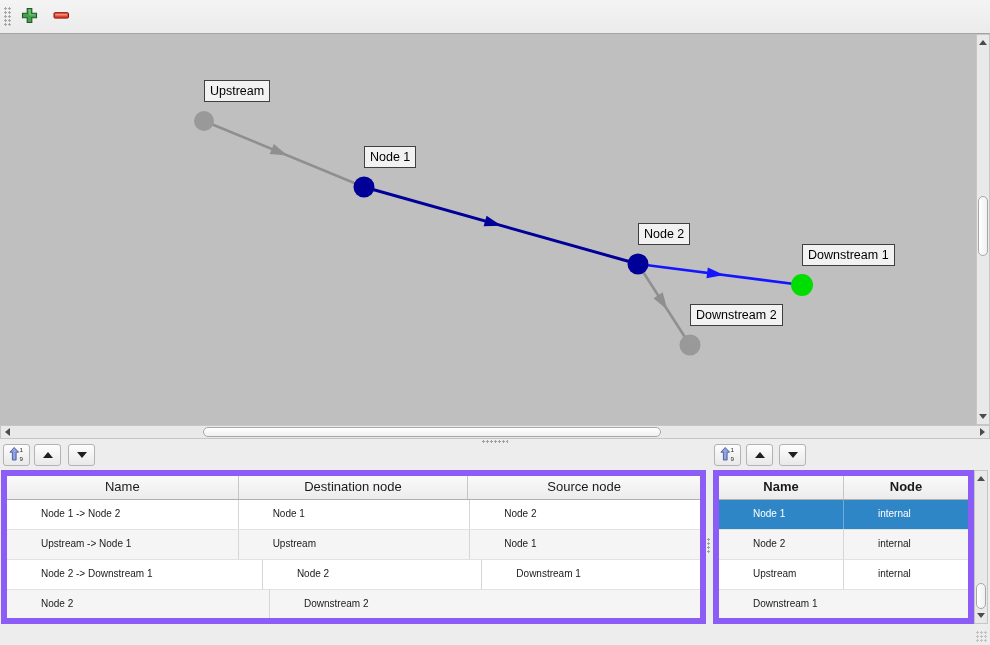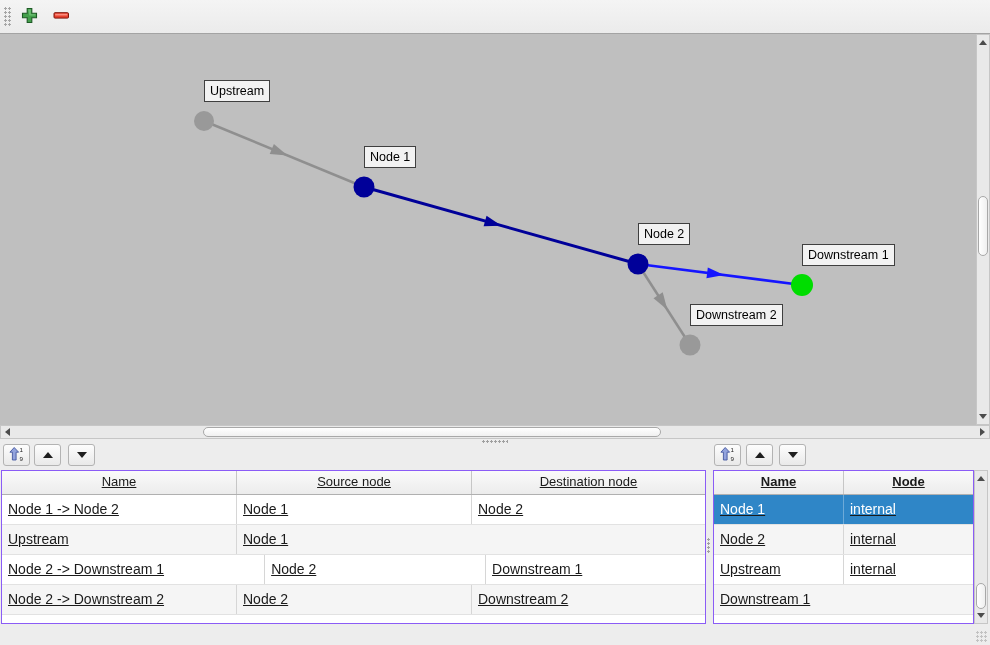--- a/index.html
+++ b/index.html
@@ -71,35 +71,35 @@
   .tbtn{
     position:absolute;top:444px;width:27px;height:22px;box-sizing:border-box;
     background:linear-gradient(#fdfdfd,#e9e9e9);border:1px solid #b3b3b3;border-radius:3px;
     display:flex;align-items:center;justify-content:center;padding:0;cursor:pointer;
   }
   .tri-up{width:0;height:0;border-left:5px solid transparent;border-right:5px solid transparent;border-bottom:6px solid #1e1e1e;}
   .tri-down{width:0;height:0;border-left:5px solid transparent;border-right:5px solid transparent;border-top:6px solid #1e1e1e;}
   
   .dtable{
     position:absolute;top:470px;height:154px;box-sizing:border-box;
-    background:#1d4ed8;border:1px solid #8b5cf6;overflow:hidden;text-decoration:underline;
+    background:#1d4ed8;border:6px solid #8b5cf6;overflow:hidden;
   }
   #edges-table{left:1px;width:705px;}
   #nodes-table{left:713px;width:261px;}
   .thead{display:flex;height:24px;box-sizing:border-box;
     background:linear-gradient(#fafafa,#ececec);border-bottom:1px solid #b0b0b0;}
   .th{box-sizing:border-box;border-right:1px solid #c6c6c6;text-align:center;
     line-height:22px;font-size:13px;overflow:hidden;white-space:nowrap;}
   .th:last-child{border-right:none;}
   #nodes-table .th{font-weight:bold;}
   .tr{display:flex;height:30px;box-sizing:border-box;border-bottom:1px solid #e2e2e2;background:#fff;}
   .tr.alt{background:#f5f5f5;}
   .tr.selected .td{border-right-color:rgba(255,255,255,0.3);}
   .td{box-sizing:border-box;border-right:1px solid #d6d6d6;padding-left:6px;
-    line-height:28px;font-size:14px;white-space:nowrap;overflow:hidden;}
+    line-height:28px;font-size:10px;white-space:nowrap;overflow:hidden;margin-left:28px;}
   .td:last-child{border-right:none;}
   .tr-empty{height:8px;border-bottom:none;}
   
   #resize-grip{
     position:absolute;right:3px;bottom:3px;width:11px;height:11px;
     background-image:radial-gradient(circle at 1.5px 1.5px,#c2c2c2 1px,transparent 1.3px);
     background-size:4px 4px;
   }
 </style>
 </head>
@@ -191,39 +191,39 @@
 <button class="tbtn" style="left:746px">
   <span class="tri-up"></span>
 </button>
 <button class="tbtn" style="left:779px">
   <span class="tri-down"></span>
 </button>
 
 <div class="dtable" id="edges-table">
   <div class="thead">
       <div class="th" style="width: 235px;">Name</div>
+      <div class="th" style="width: 233px;">Destination node</div>
       <div class="th" style="width: 235px;">Source node</div>
-      <div class="th" style="width: 233px;">Destination node</div>
     </div>
 <div class="tr">
       <div class="td" style="width: 235px;">Node 1 -&gt; Node 2</div>
       <div class="td" style="width: 235px;">Node 1</div>
       <div class="td" style="width: 233px;">Node 2</div>
     </div>
     <div class="tr alt">
+      <div class="td" style="width: 235px;">Upstream -&gt; Node 1</div>
       <div class="td" style="width: 235px;">Upstream</div>
       <div class="td" style="width: 233px;">Node 1</div>
     </div>
     <div class="tr">
       <div class="td" style="width: 280px;">Node 2 -&gt; Downstream 1</div>
       <div class="td" style="width: 235px;">Node 2</div>
       <div class="td" style="width: 233px;">Downstream 1</div>
     </div>
     <div class="tr alt">
-      <div class="td" style="width: 235px;">Node 2 -&gt; Downstream 2</div>
       <div class="td" style="width: 235px;">Node 2</div>
       <div class="td" style="width: 233px;">Downstream 2</div>
     </div>
     <div class="tr tr-empty"></div>
   </div>
 
 <div class="dtable" id="nodes-table">
   <div class="thead">
       <div class="th" style="width: 130px;">Name</div>
       <div class="th" style="width: 129px;">Node</div>

